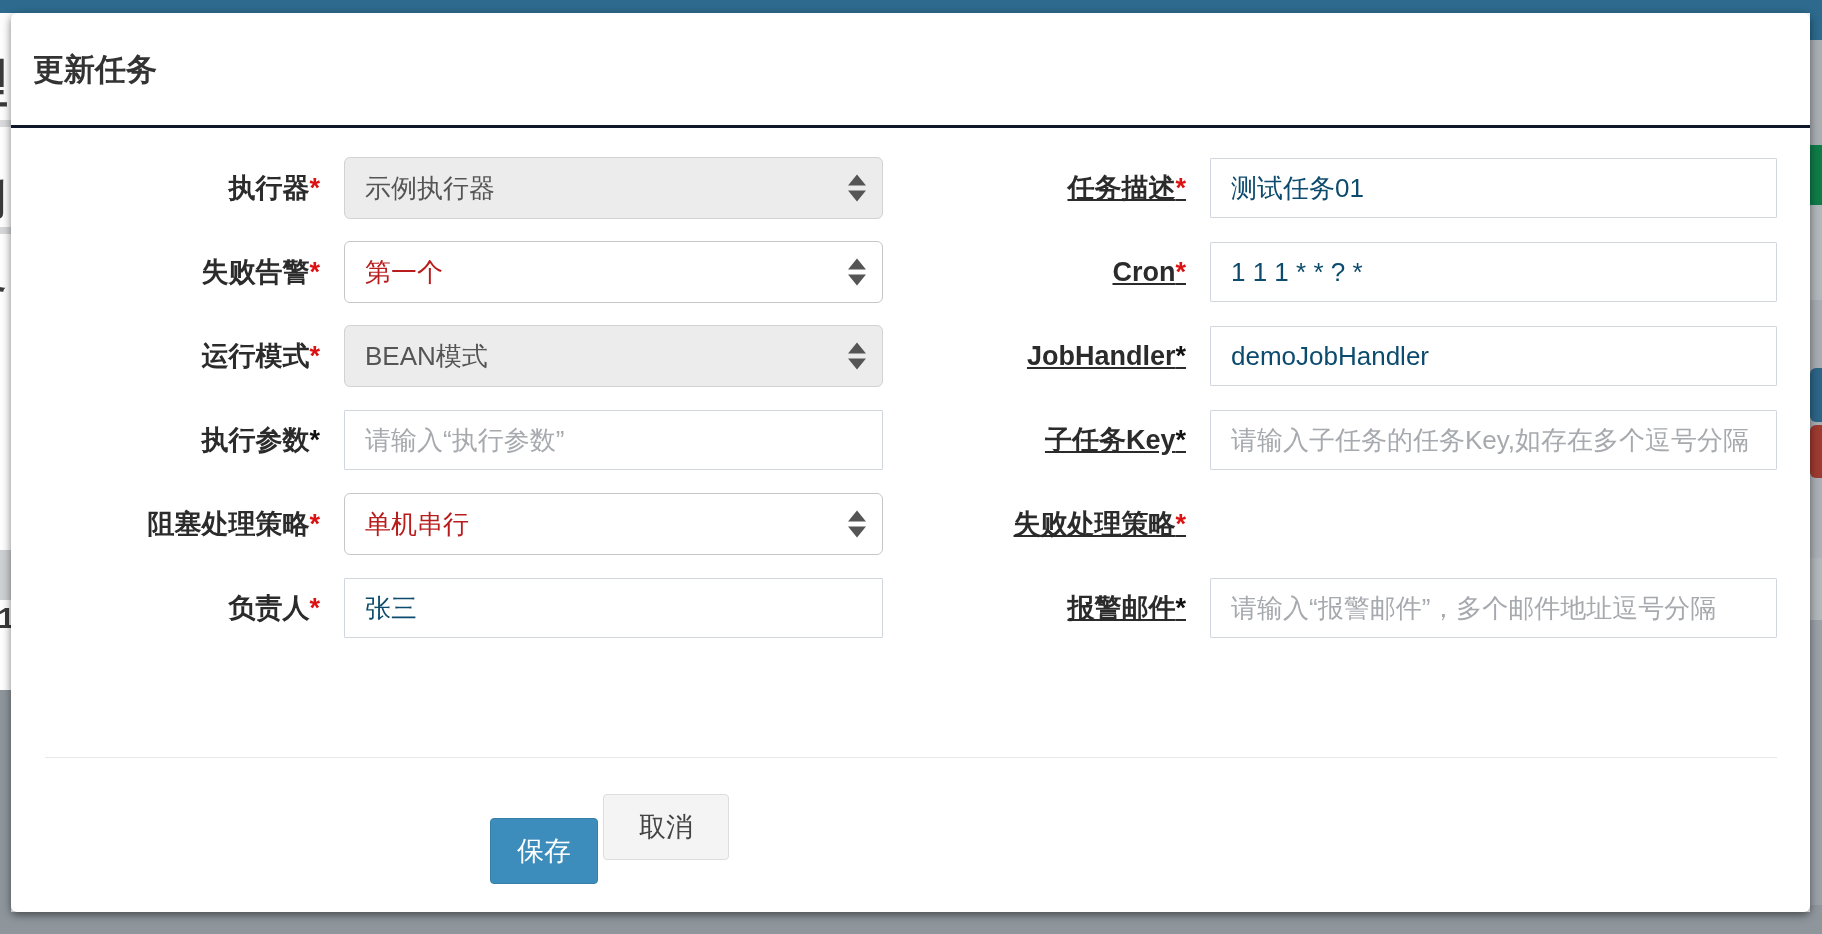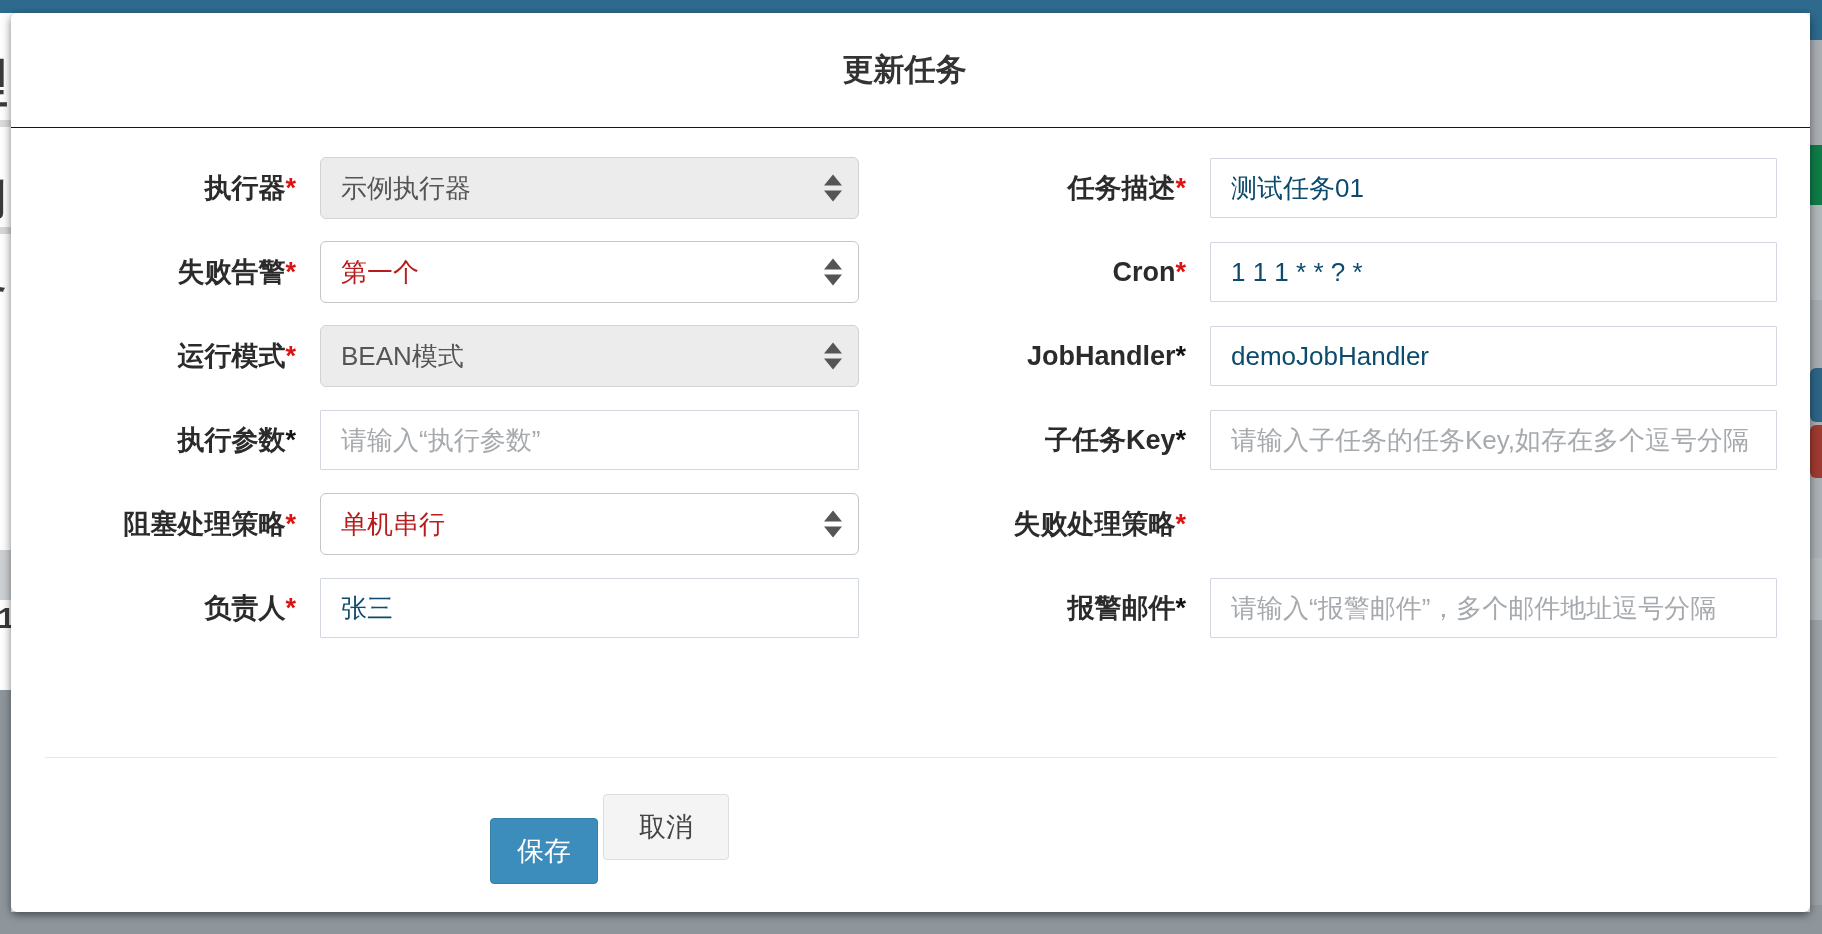--- a/index.html
+++ b/index.html
@@ -31,30 +31,30 @@
   .rseg-red{top:425px;height:53px;background:#9e3a30;border-radius:6px 0 0 6px;}
   .rseg-grey4{top:478px;height:80px;background:#aab0b5;}
   .rseg-grey5{top:558px;height:62px;background:#b2b7bb;}
   .rseg-grey6{top:620px;height:285px;background:#9aa1a7;}
   .rseg-grey7{top:905px;height:29px;background:#8f979c;}
   
   .modal{
     position:absolute;left:11px;top:13px;width:1799px;height:899px;
     background:#fff;border-radius:6px;box-shadow:0 3px 9px rgba(0,0,0,.5);
   }
-  .modal-header{height:115px;border-bottom:1px solid #0f172a;box-sizing:border-box;padding:36px 34px 0 22px;text-align:center;}
+  .modal-header{height:115px;border-bottom:3px solid #0f172a;box-sizing:border-box;padding:36px 34px 0 22px;}
   .modal-title{font-size:31px;color:#333;font-weight:600;}
   .modal-body{position:absolute;left:0;top:115px;right:0;bottom:0;}
   .col{position:absolute;top:30px;}
-  .col-left{left:16px;width:832px;}
+  .col-left{left:40px;width:832px;}
   .col-right{left:900px;width:866px;}
   .fg{display:flex;align-items:center;height:60px;margin-bottom:24px;}
   .fg .lbl{flex:0 0 293px;text-align:right;padding-right:24px;box-sizing:border-box;
     font-size:27px;font-weight:bold;color:#2b2b2b;white-space:nowrap;overflow:visible;}
-  .col-right .fg .lbl{flex-basis:299px;}
+  .col-right .fg .lbl{flex-basis:299px;text-decoration:underline;}
   .ast[data-ast="red"]{color:#dd1111;}
   .ast[data-ast="black"]{color:#111;}
   .ctl{flex:1;height:60px;display:flex;align-items:center;}
   input.form-control{
     width:100%;height:60px;box-sizing:border-box;border:1px solid #d2d6de;border-radius:1px;
     padding:0 20px;font-size:26px;color:#0c4a6e;font-family:"Liberation Sans",sans-serif;outline:none;background:#fff;
   }
   input.form-control::placeholder{color:#a6aaae;opacity:1;}
   .select{
     width:100%;height:62px;box-sizing:border-box;border:1px solid #c6c6c6;border-radius:6px;

